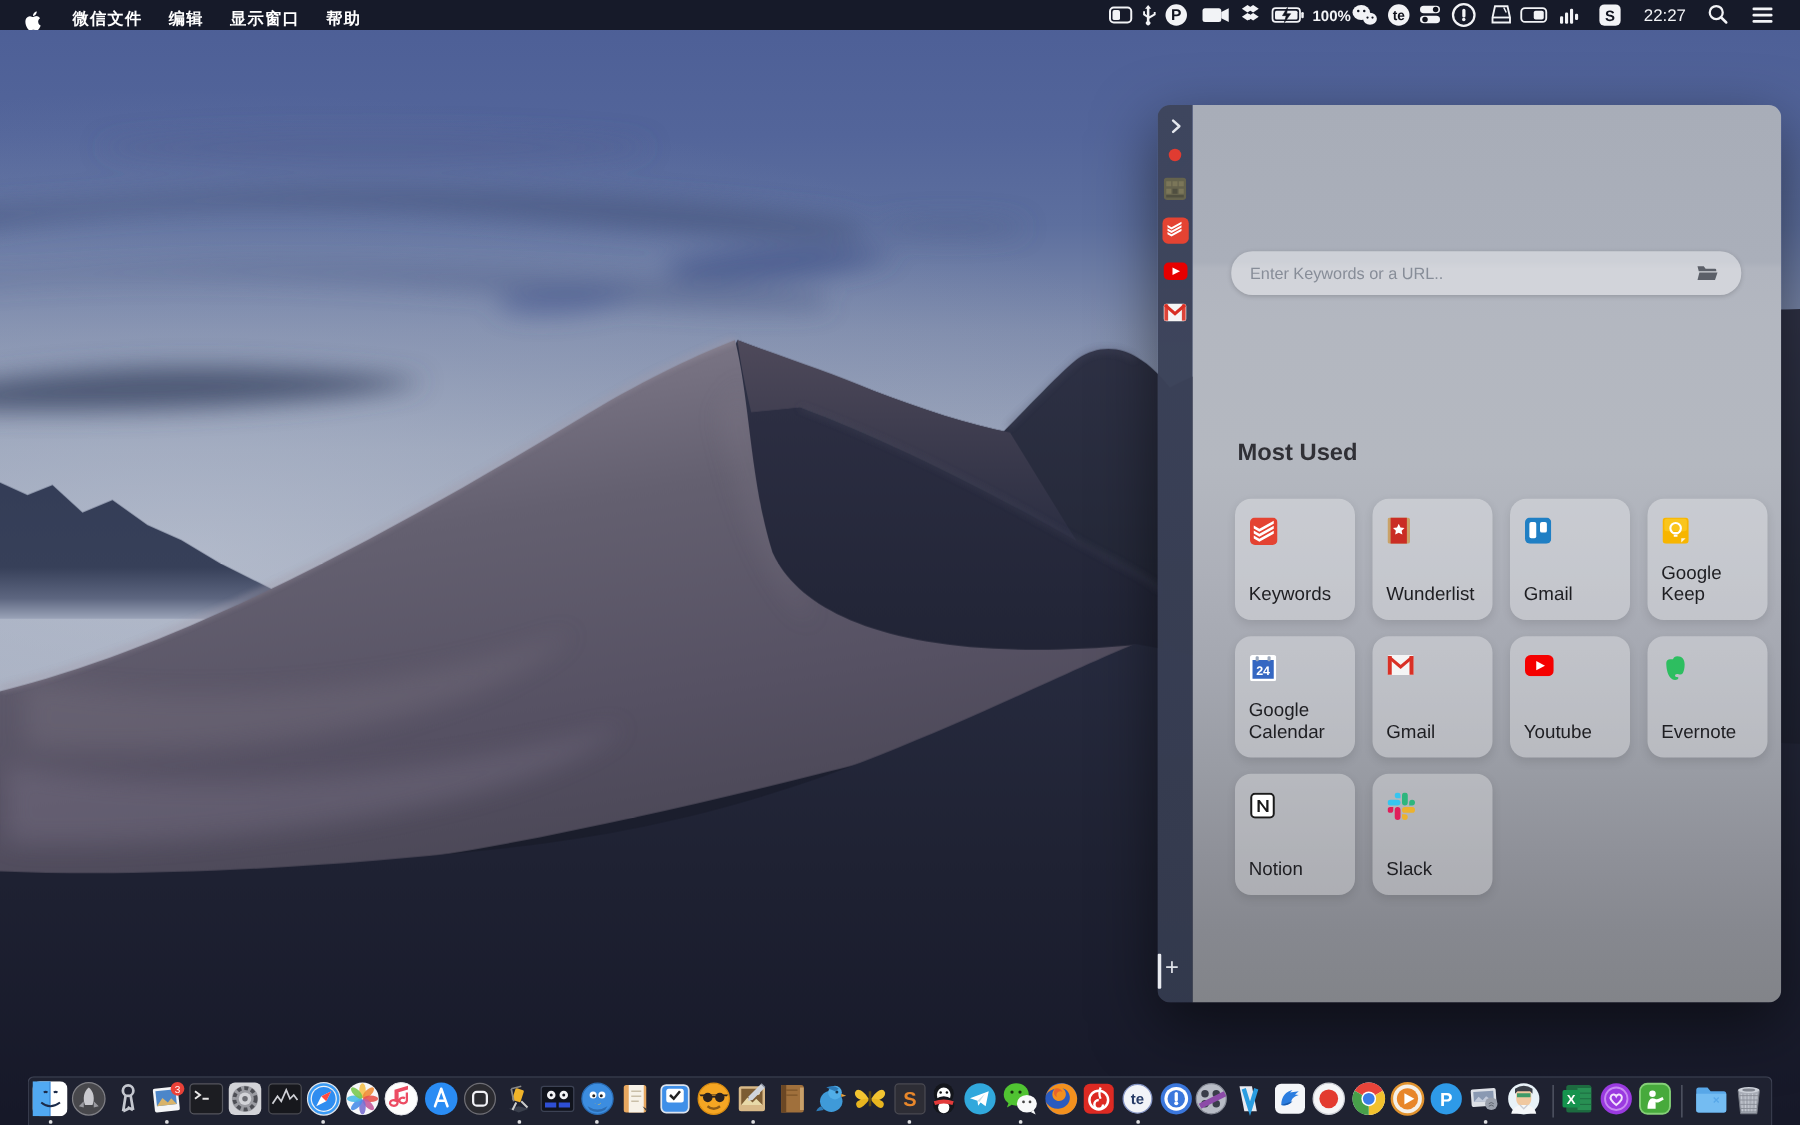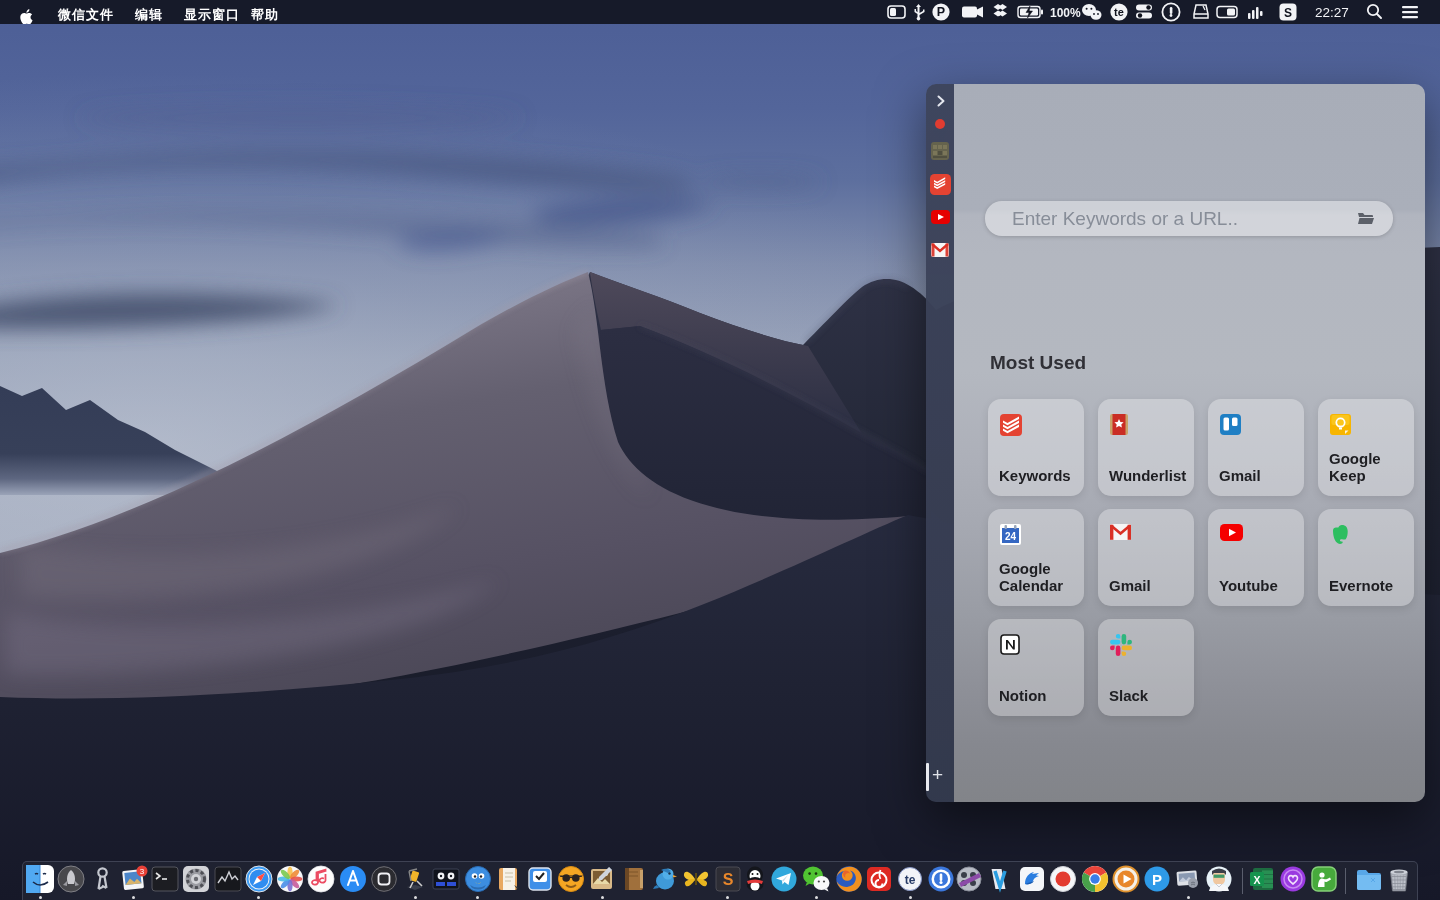--- a/index.html
+++ b/index.html
@@ -20,25 +20,25 @@
     box-shadow:0 18px 50px rgba(0,0,0,0.5); }
   #sidebar { position:absolute; left:0; top:0; width:28px; height:100%;
     background:linear-gradient(180deg,rgba(62,69,92,0.97),rgba(52,58,78,0.97)); }
   #panel { position:absolute; left:28px; top:0; right:0; height:100%;
     background:linear-gradient(180deg,
       #a8adb8 0%, #aaafba 17.5%, #b1b5bf 18.2%, #b3b7c0 24%, #b4b8c0 40%, #adb0b9 52%,
       #a4a7b0 63%, #999ca4 74%, #8e9098 84%, #86888f 92%, #828489 100%); }
   .pill { position:absolute; left:31px; top:117px; width:408px; height:35px;
     border-radius:17px; background:rgba(255,255,255,0.42);
     box-shadow:0 1px 4px rgba(0,0,0,0.18); display:flex; align-items:center; }
-  .pill .ph { margin-left:27px; font-size:19px; color:#878d98; }
+  .pill .ph { margin-left:15px; font-size:13px; color:#878d98; }
   .mu { position:absolute; left:36px; top:268px; font-size:19px; font-weight:700; color:#303036; }
   .tile { position:absolute; width:96px; height:97px; border-radius:13px;
     background:rgba(255,255,255,0.30); box-shadow:0 3px 8px rgba(0,0,0,0.10); }
-  .tile .lab { position:absolute; left:11px; bottom:12px; font-size:15px; font-weight:700;
+  .tile .lab { position:absolute; left:11px; bottom:12px; font-size:15px; font-weight:400;
     color:#1e1e22; line-height:17px; }
   .tile .ic { position:absolute; left:12px; top:15px; }
 
   
   #dock { position:absolute; left:22px; top:861px; width:1396px; height:39px;
     background:rgba(33,37,50,0.85); backdrop-filter:blur(10px);
     border:1px solid rgba(110,116,138,0.4); border-bottom:none;
     border-radius:5px 5px 0 0; z-index:40; }
   .di { position:absolute; top:3px; width:28px; height:28px; }
   .dot { position:absolute; top:34px; width:3px; height:3px; border-radius:50%;
@@ -177,21 +177,21 @@
   <div id="menubar">
     <div class="left">
       <svg width="56" height="16" viewBox="0 0 56 16" style="flex:none">
         <path d="M28.6,3.6 c0.5,-0.6 0.9,-1.5 0.8,-2.4 c-0.8,0 -1.7,0.5 -2.2,1.2 c-0.5,0.6 -0.9,1.5 -0.8,2.3 C27.3,4.8 28.1,4.3 28.6,3.6 Z M29.4,4.9 c-1.2,-0.1 -2.3,0.7 -2.9,0.7 c-0.6,0 -1.5,-0.7 -2.5,-0.7 c-1.3,0 -2.5,0.8 -3.1,1.9 c-1.3,2.3 -0.3,5.8 1,7.7 c0.6,0.9 1.4,2 2.4,1.9 c0.9,0 1.3,-0.6 2.4,-0.6 c1.1,0 1.5,0.6 2.5,0.6 c1,0 1.7,-0.9 2.3,-1.9 c0.7,-1.1 1,-2.1 1,-2.2 c0,0 -2,-0.8 -2,-3 c0,-1.9 1.5,-2.8 1.6,-2.8 C31.2,5.1 29.9,4.9 29.4,4.9 Z" fill="#fff" transform="translate(0,0)"></path>
       </svg>
       <span class="mi" style="margin-left:2px">微信</span>
       <span class="mi" style="">文件</span>
       <span class="mi" style="margin-left:21px">编辑</span>
       <span class="mi" style="margin-left:21px">显示</span>
       <span class="mi" style="">窗口</span>
-      <span class="mi" style="margin-left:11px">帮助</span>
+      <span class="mi" style="margin-left:21px">帮助</span>
     </div>
     <div class="right" id="mright">
 <svg width="560" height="24" viewBox="0 0 560 24">
  <g fill="#f2f3f6">
 
   <rect x="8" y="6" width="17" height="12" rx="3" fill="none" stroke="#f2f3f6" stroke-width="1.6"></rect>
   <rect x="10" y="8" width="6" height="8" rx="1.5"></rect>
 
   <g transform="translate(34,4)">
    <path d="M4.5,0 L7,3 L5.5,3 L5.5,9 L9,7 L9,5.5 L10.5,5.5 L10.5,8 L5.5,11 L5.5,13 A1.8,1.8 0 1 1 3.5,13 L3.5,10 L0.5,8 L0.5,5 L2,5 L2,7 L3.5,8.2 L3.5,3 L2,3 Z"></path>

